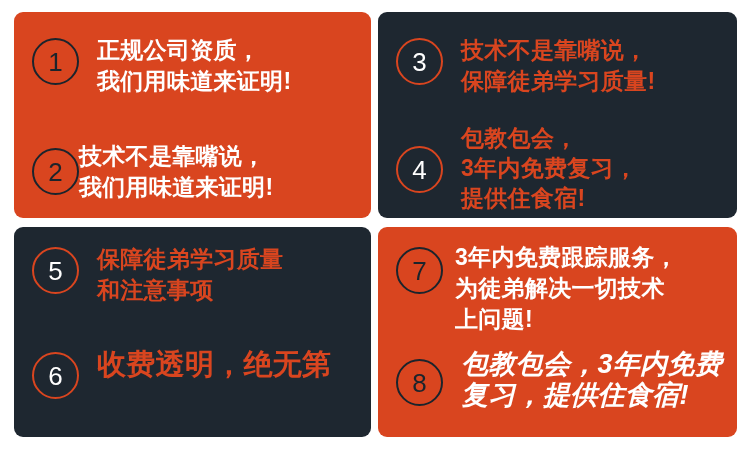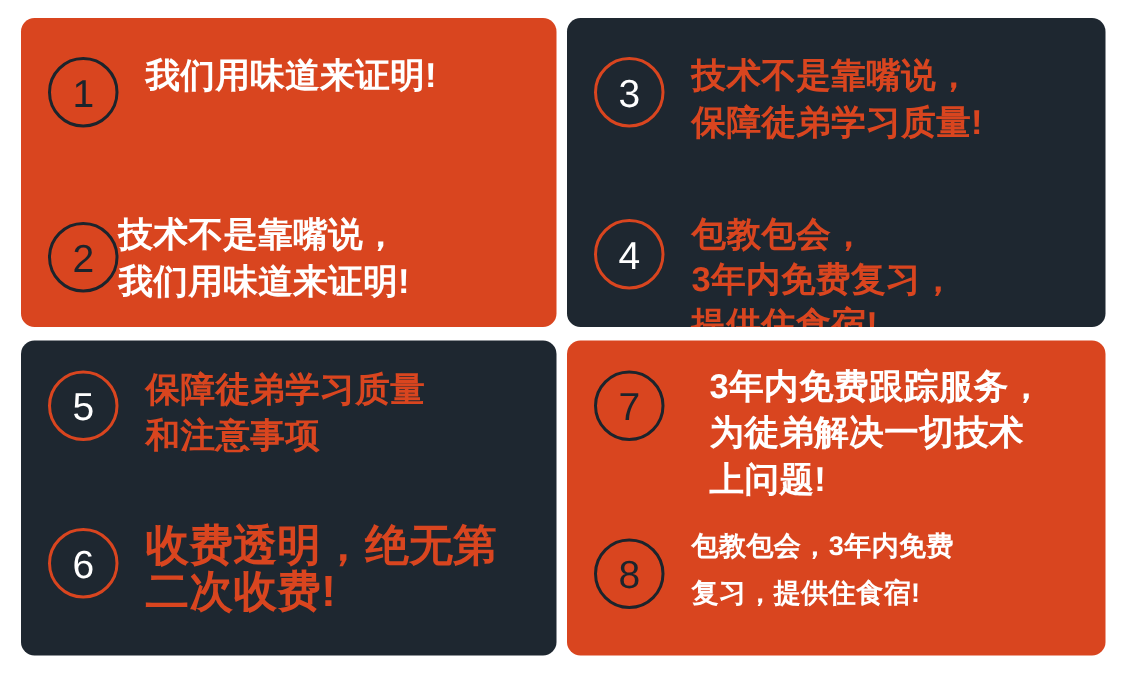--- a/index.html
+++ b/index.html
@@ -77,49 +77,50 @@
   #item-2 .badge { width: 47px; height: 47px; font-size: 26px; margin-top: 18px; }
   #item-2 .lines { font-size: 23px; line-height: 31px; margin-top: 11px; }
 
   
   #item-3 { left: 18px; top: 22px; }
   #item-3 .badge { width: 47px; height: 47px; font-size: 26px; margin-top: 4px; }
   #item-3 .lines { font-size: 23px; line-height: 31px; margin-left: 18px; margin-top: 1px; }
 
   #item-4 { left: 18px; top: 105px; }
   #item-4 .badge { width: 47px; height: 47px; font-size: 26px; margin-top: 29px; }
-  #item-4 .lines { font-size: 23px; line-height: 30px; margin-left: 18px; margin-top: 24px; }
+  #item-4 .lines { font-size: 23px; line-height: 30px; margin-left: 18px; margin-top: 6px; }
 
   
   #item-5 { left: 18px; top: 17px; }
   #item-5 .badge { width: 47px; height: 47px; font-size: 26px; margin-top: 3px; }
   #item-5 .lines { font-size: 23px; line-height: 31px; margin-left: 18px; margin-top: 0px; }
 
   #item-6 { left: 18px; top: 121px; }
   #item-6 .badge { width: 47px; height: 47px; font-size: 26px; margin-top: 4px; }
   #item-6 .lines { font-size: 29px; line-height: 31px; margin-left: 18px; margin-top: 1px; }
 
   
   #item-7 { left: 18px; top: 13px; }
   #item-7 .badge { width: 47px; height: 47px; font-size: 26px; margin-top: 7px; }
-  #item-7 .lines { font-size: 23px; line-height: 31px; margin-left: 30px; margin-top: 2px; }
+  #item-7 .lines { font-size: 23px; line-height: 31px; margin-left: 12px; margin-top: 2px; }
 
   #item-8 { left: 18px; top: 117px; }
   #item-8 .badge { width: 47px; height: 47px; font-size: 26px; margin-top: 15px; }
-  #item-8 .lines { font-size: 18px; line-height: 31px; margin-left: 18px; margin-top: 5px; }
+  #item-8 .lines { font-size: 27px; line-height: 31px; margin-left: 18px; margin-top: 5px; font-style: italic; }
 </style>
 </head>
 <body>
 
 <div class="board">
 
   <div class="panel panel-orange" id="panel-1">
     <div class="item" id="item-1">
       <div class="badge badge-on-orange">1</div>
       <div class="lines text-light">
+        <span class="ln">正规公司资质，</span>
         <span class="ln">我们用味道来证明!</span>
       </div>
     </div>
     <div class="item" id="item-2">
       <div class="badge badge-on-orange">2</div>
       <div class="lines text-light">
         <span class="ln">技术不是靠嘴说，</span>
         <span class="ln">我们用味道来证明!</span>
       </div>
     </div>
@@ -148,21 +149,20 @@
       <div class="badge badge-on-dark">5</div>
       <div class="lines text-orange">
         <span class="ln">保障徒弟学习质量</span>
         <span class="ln">和注意事项</span>
       </div>
     </div>
     <div class="item" id="item-6">
       <div class="badge badge-on-dark">6</div>
       <div class="lines text-orange">
         <span class="ln">收费透明，绝无第</span>
-        <span class="ln">二次收费!</span>
       </div>
     </div>
   </div>
 
   <div class="panel panel-orange" id="panel-4">
     <div class="item" id="item-7">
       <div class="badge badge-on-orange">7</div>
       <div class="lines text-light">
         <span class="ln">3年内免费跟踪服务，</span>
         <span class="ln">为徒弟解决一切技术</span>

